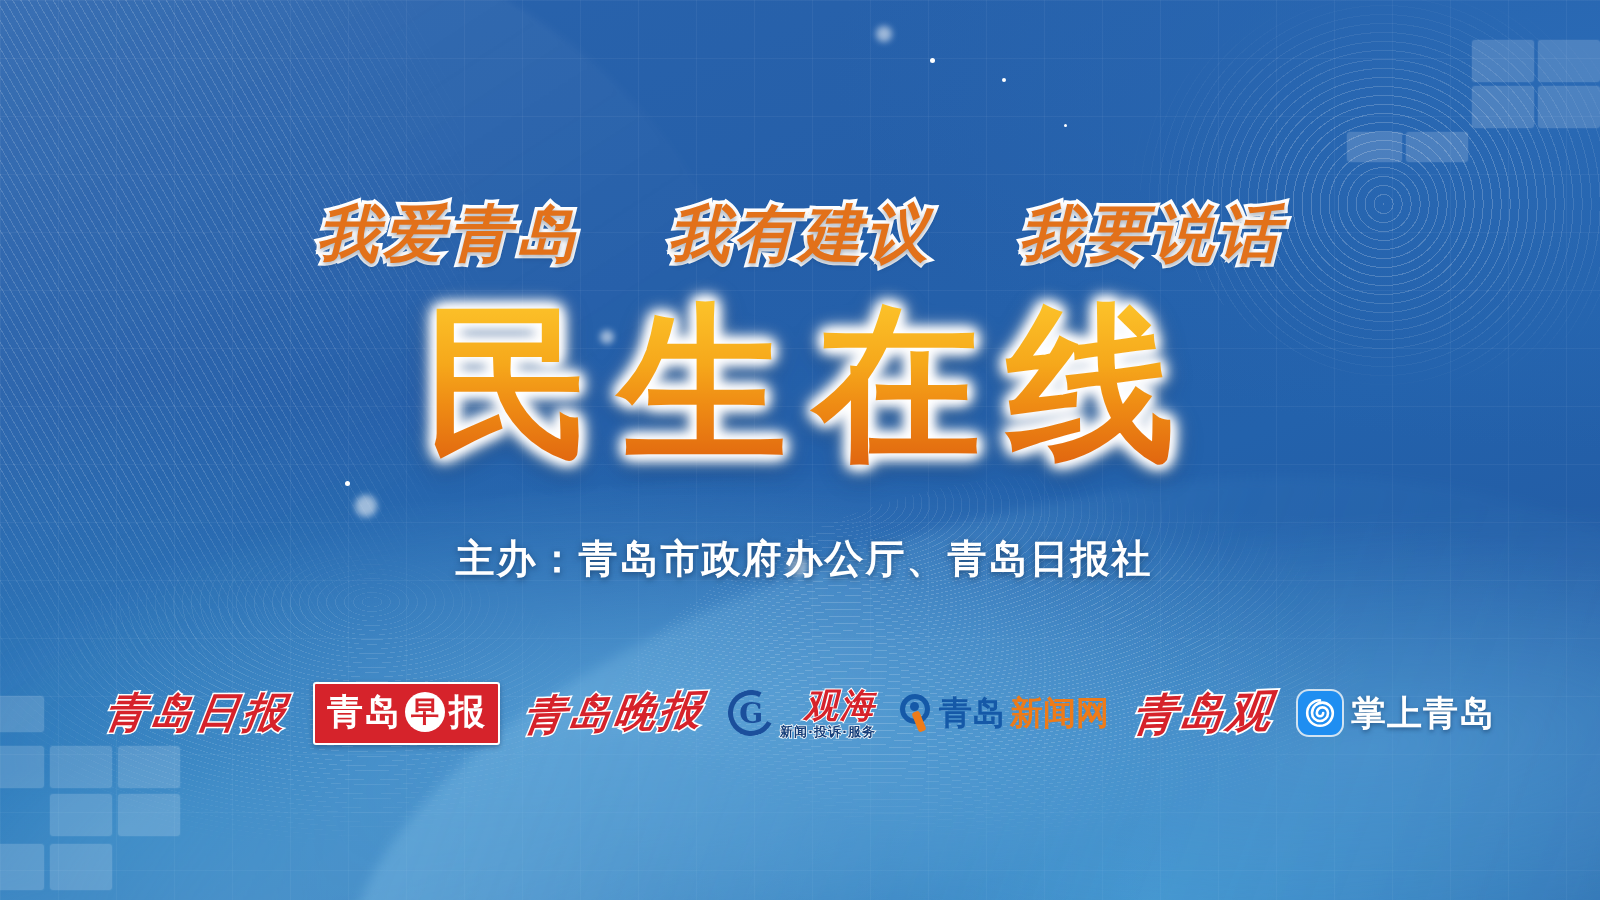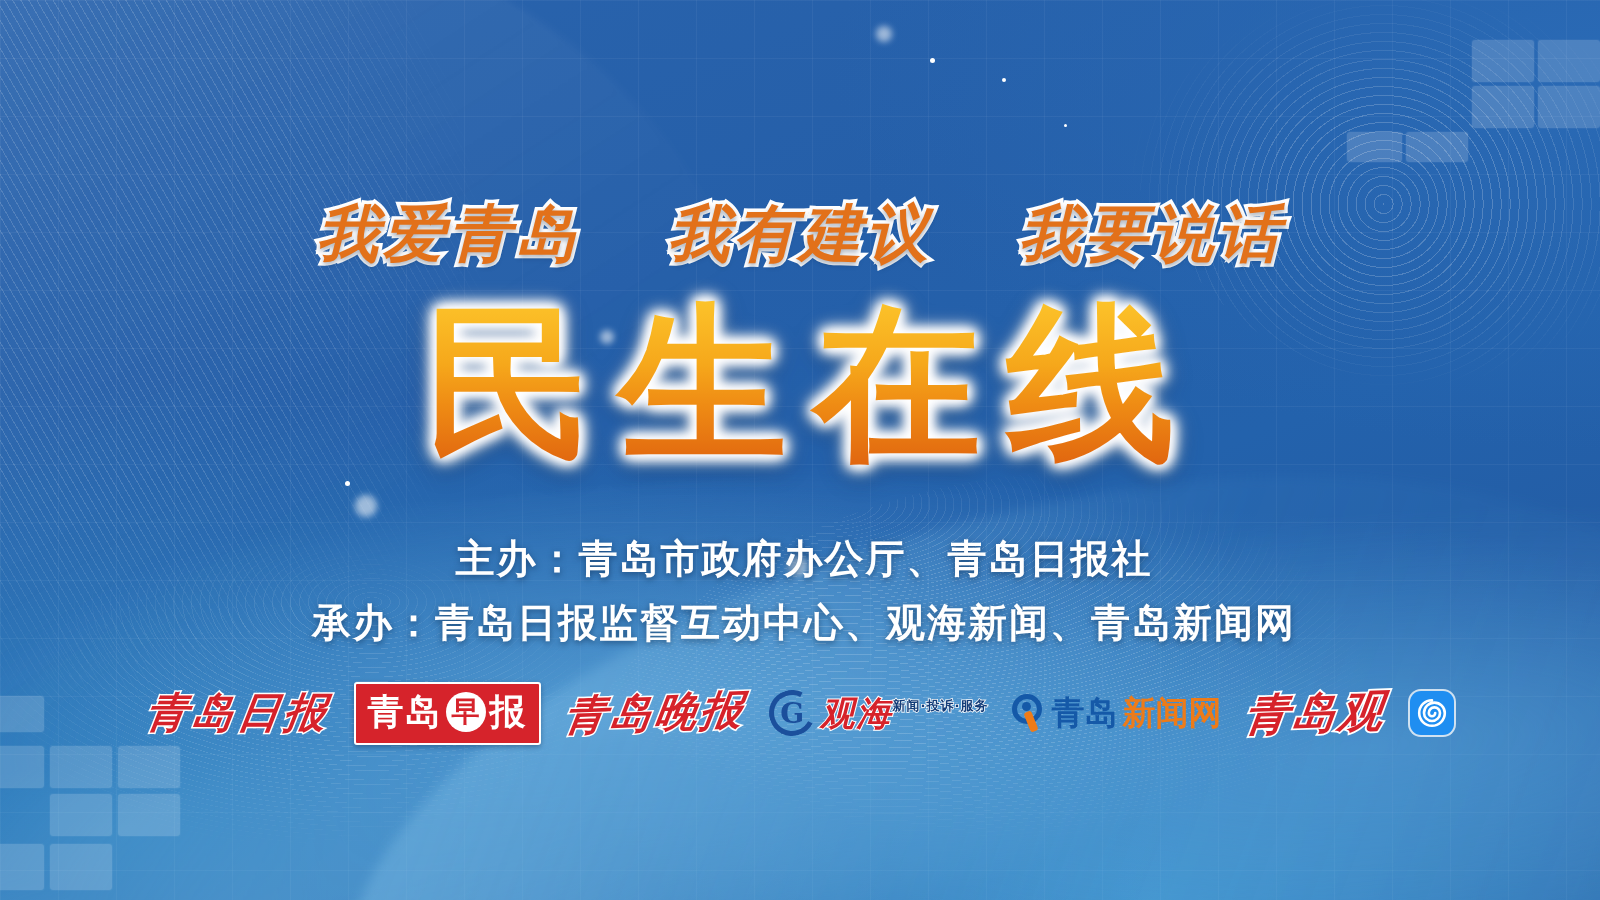--- a/index.html
+++ b/index.html
@@ -241,21 +241,21 @@
     width:46px;height:46px;border-radius:50%;
     border:5px solid #1b4f9c;
     border-right-color:transparent;
     display:flex;align-items:center;justify-content:center;
     color:#1b4f9c;font-weight:bold;font-size:28px;
     font-family:"DejaVu Serif","Liberation Serif",serif;
     transform:rotate(-18deg);
     box-sizing:border-box;
   }
   .gh-mark span{transform:rotate(18deg);}
-  .gh-text{display:flex;flex-direction:row;align-items:flex-start;line-height:1;}
+  .gh-text{display:flex;flex-direction:column;align-items:flex-end;line-height:1;}
   .gh-main{
     color:#d6222a;font-size:34px;font-weight:bold;letter-spacing:2px;
     font-family:"DejaVu Serif","Liberation Serif",serif;font-style:italic;
     -webkit-text-stroke:2px #fff;paint-order:stroke fill;
   }
   .gh-sub{
     color:#143d79;font-size:13px;font-weight:bold;letter-spacing:1px;margin-top:3px;
     -webkit-text-stroke:1.5px #fff;paint-order:stroke fill;
   }
 
@@ -355,21 +355,20 @@
       <span>我有建议</span>
       <span class="sp"></span>
       <span>我要说话</span>
     </div>
 
     <div class="title-wrap">
       <div class="title">民生在线</div>
     </div>
 
     <div class="orgline l1">主办：青岛市政府办公厅、青岛日报社</div>
-    <div class="orgline l2">承办：青岛日报监督互动中心、观海新闻、青岛新闻网</div>
 
     <div class="media-row">
 
 
       <div class="logo logo-qdrb">
         <span>青岛日报</span>
       </div>
 
       <div class="logo logo-qdzb">
         <b>青岛</b>
@@ -404,17 +403,18 @@
       <div class="logo logo-qdg">
         <span>青岛观</span>
       </div>
 
       <div class="logo logo-zsqd">
         <span class="zs-mark">
           <svg width="34" height="34" viewBox="0 0 34 34" aria-hidden="true">
             <path d="M17 4.2a12.8 12.8 0 1 0 12.8 12.8 10.4 10.4 0 1 0-20.8 0 8 8 0 1 0 16 0 5.6 5.6 0 1 0-11.2 0 3.2 3.2 0 1 0 6.4 0" fill="none" stroke="#ffffff" stroke-width="2.6" stroke-linecap="round"></path>
           </svg>
         </span>
+        <span class="zs-text">掌上青岛</span>
       </div>
 
     </div>
   </div>
 </div>
 
 </body></html>

